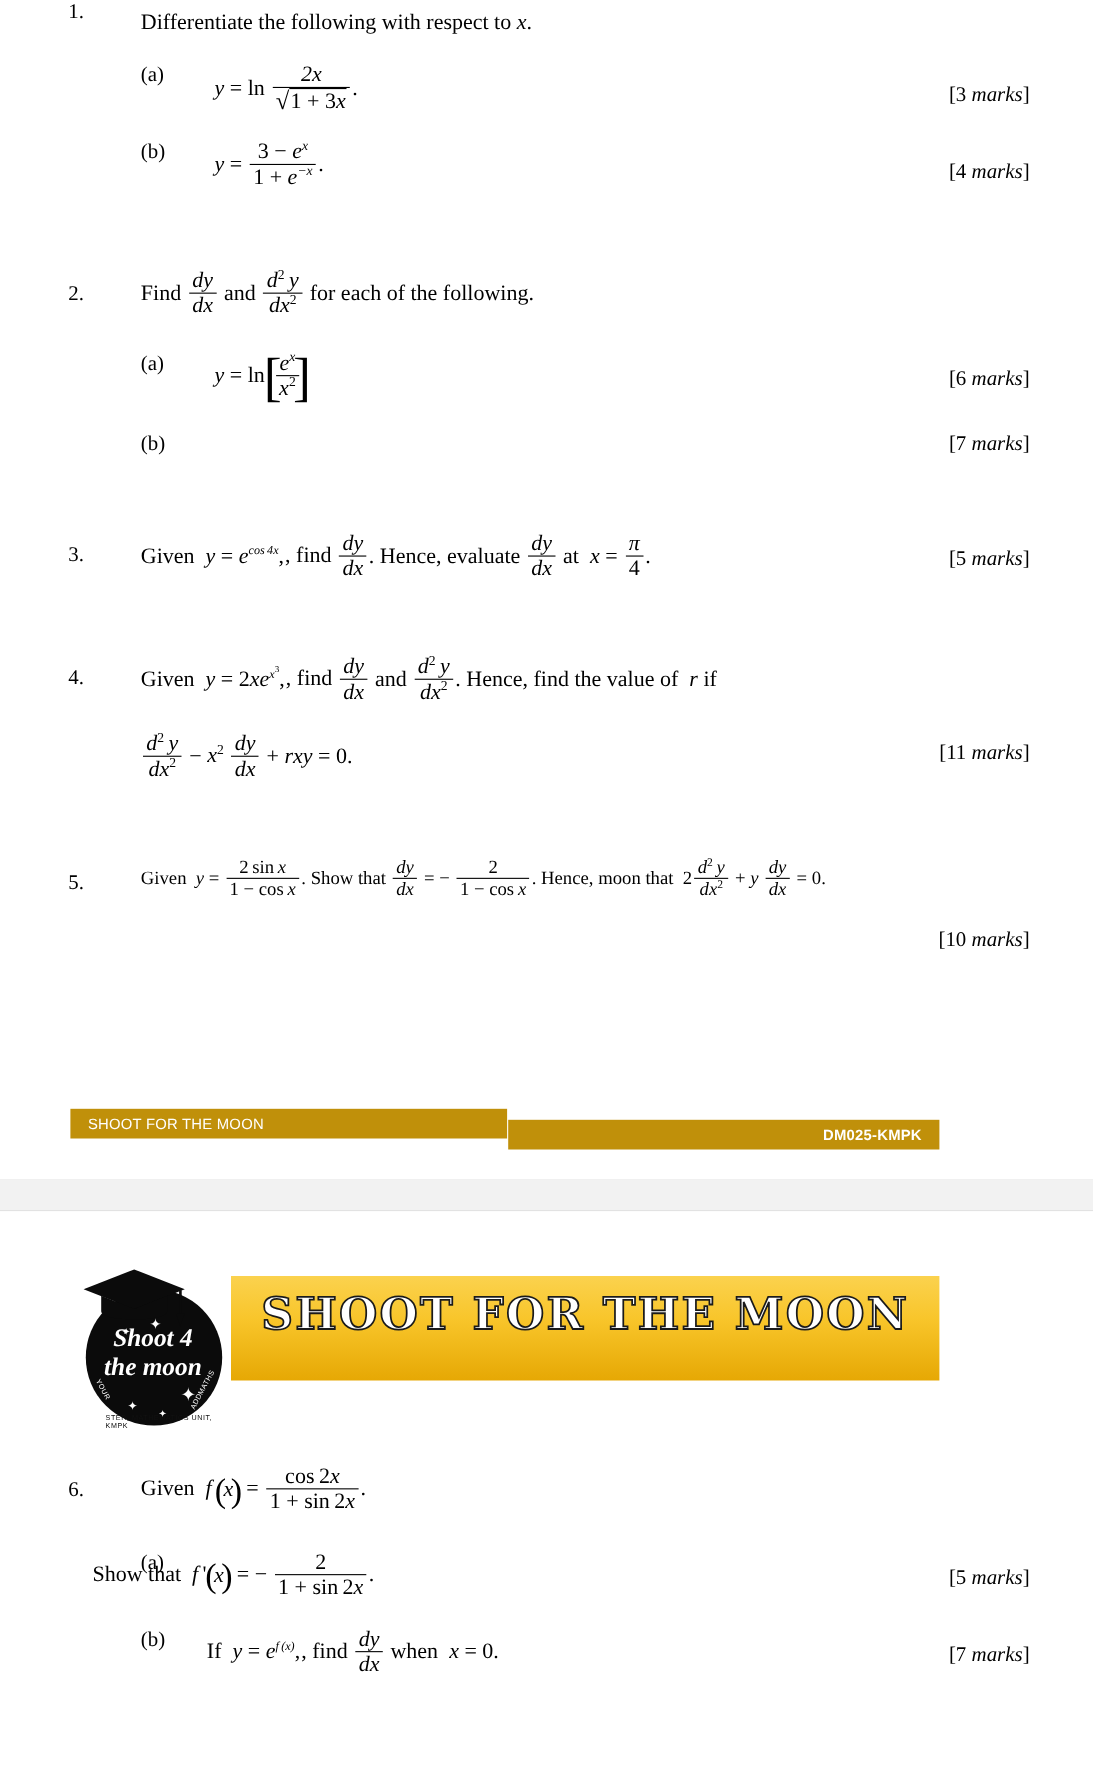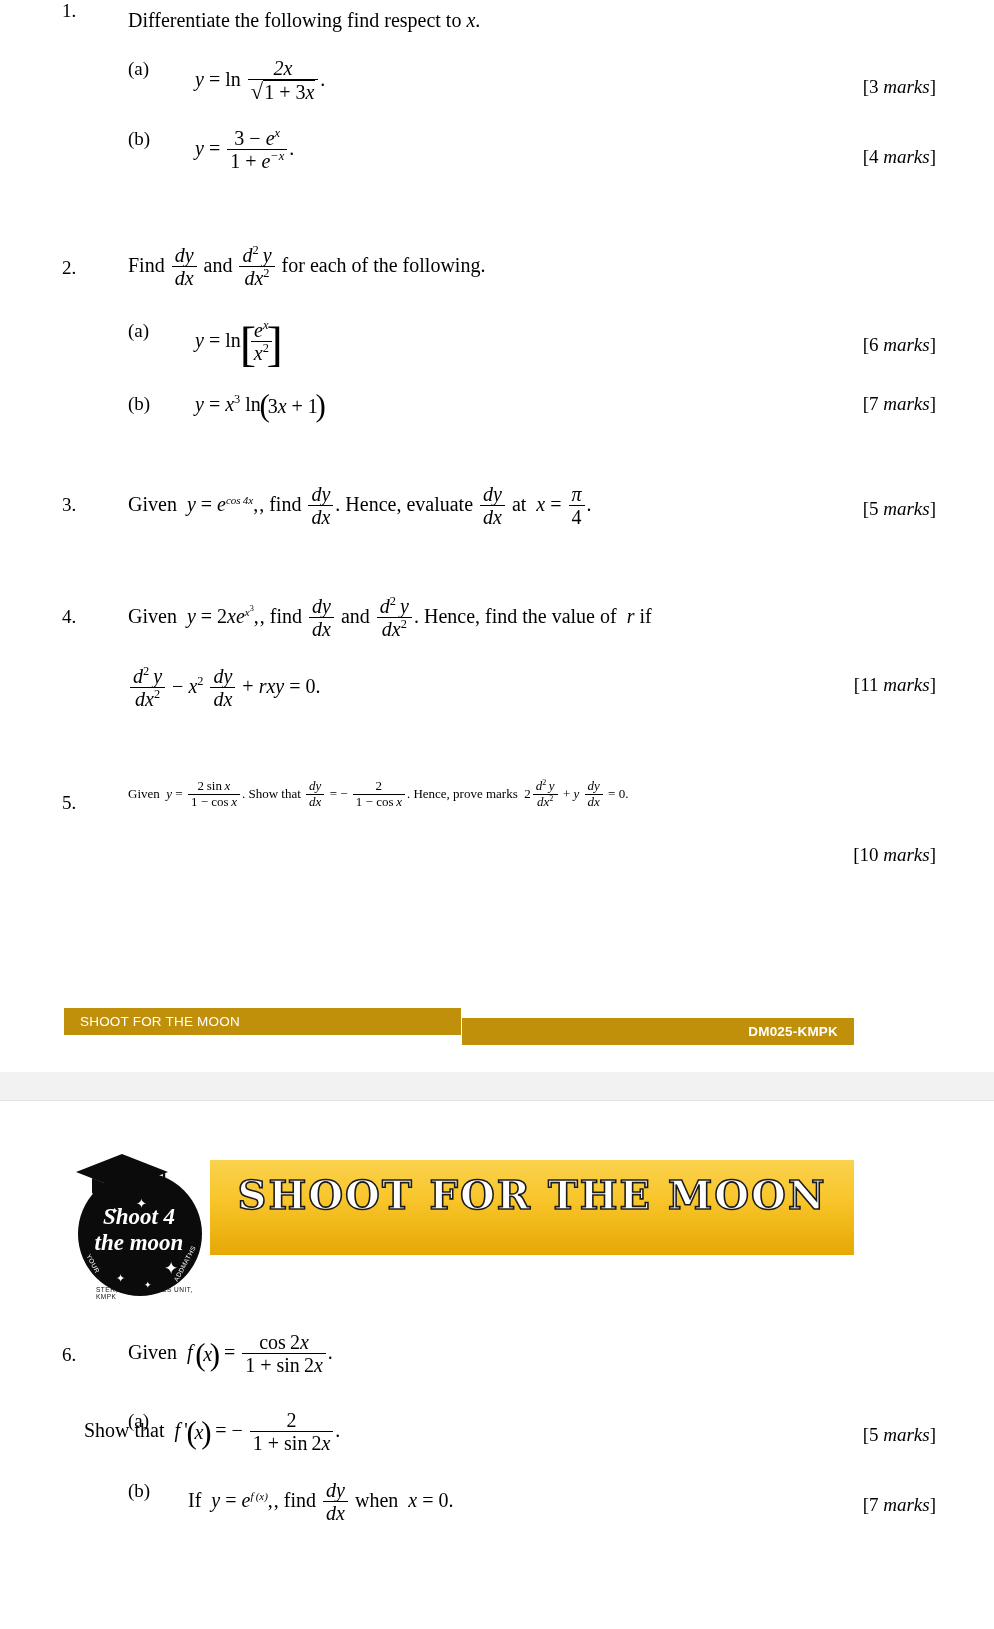--- a/index.html
+++ b/index.html
@@ -129,21 +129,21 @@
 </style>
 </head>
 <body>
 
 <div class="page">
 
   <div class="q" style="top:0;">
     <div style="position:relative;height:190px;">
       <span class="qnum">1.</span>
       <div class="qbody" style="position:absolute;left:0;top:7px;">
-        <span>Differentiate the following find respect to</span>
+        <span>Differentiate the following with respect to</span>
         <span class="m">x</span><span>.</span>
       </div>
 
       <div class="sub" style="position:absolute;left:0;top:58px;width:100%;">
         <span class="sublab">(a)</span>
         <div class="subbody">
           <span class="m">y</span> <span class="up">=</span> <span class="up">ln</span>
           <span class="frac">
             <span class="n m">2<span class="m">x</span></span>
             <span class="d"><span class="sqrt"><span class="rad"><span class="num">1</span> <span class="up">+</span> <span class="num">3</span><span class="m">x</span></span></span></span>
@@ -181,23 +181,20 @@
       <div class="subbody">
         <span class="m">y</span> <span class="up">=</span> <span class="up">ln</span><span class="brk">
           <span class="frac"><span class="n m">e<sup class="e">x</sup></span><span class="d m">x<sup class="en">2</sup></span></span>
         </span>
       </div>
       <span class="marks" style="top:14px;">[<span>6</span> <i>marks</i>]</span>
     </div>
 
     <div class="sub" style="position:absolute;left:0;top:148px;width:100%;">
       <span class="sublab">(b)</span>
-      <div class="subbody">
-        <span class="m">y</span> <span class="up">=</span> <span class="m">x<sup class="en">3</sup></span> <span class="up">ln</span><span class="par"><span class="num">3</span><span class="m">x</span> <span class="up">+</span> <span class="num">1</span></span>
-      </div>
       <span class="marks" style="top:0px;">[<span>7</span> <i>marks</i>]</span>
     </div>
   </div>
 
   <div class="q" style="position:absolute;left:0;top:484px;width:100%;">
     <span class="qnum" style="top:10px;">3.</span>
     <div class="qbody" style="padding-right:160px;">
       <span>Given</span>
       <span class="m">&nbsp;y</span> <span class="up">=</span> <span class="m">e</span><sup class="ee">cos 4x</sup><span class="up">,</span>
       <span style="margin-left:-4px;">, find</span>
@@ -225,27 +222,27 @@
       <span class="frac"><span class="n m">d<sup class="en">2</sup> y</span><span class="d m">dx<sup class="en">2</sup></span></span>
       <span class="up">−</span> <span class="m">x<sup class="en">2</sup></span>
       <span class="frac"><span class="n m">dy</span><span class="d m">dx</span></span>
       <span class="up">+</span> <span class="m">rxy</span> <span>= 0.</span>
     </div>
     <span class="marks" style="top:78px;">[<span>11</span> <i>marks</i>]</span>
   </div>
 
   <div class="q" style="position:absolute;left:0;top:780px;width:100%;">
     <span class="qnum" style="top:12px;">5.</span>
-    <div class="qbody" style="padding-right:36px;font-size:13px;">
+    <div class="qbody" style="padding-right:36px;font-size:17px;">
       <span>Given</span>
       <span class="m">&nbsp;y</span> <span class="up">=</span>
       <span class="frac"><span class="n"><span class="num">2 </span><span class="up">sin</span> <span class="m">x</span></span><span class="d"><span class="num">1</span> <span class="up">−</span> <span class="up">cos</span> <span class="m">x</span></span></span><span>. Show that</span>
       <span class="frac"><span class="n m">dy</span><span class="d m">dx</span></span>
       <span class="up">=</span> <span class="up">−</span>
-      <span class="frac"><span class="n num">2</span><span class="d"><span class="num">1</span> <span class="up">−</span> <span class="up">cos</span> <span class="m">x</span></span></span><span>. Hence, prove marks</span>
+      <span class="frac"><span class="n num">2</span><span class="d"><span class="num">1</span> <span class="up">−</span> <span class="up">cos</span> <span class="m">x</span></span></span><span>. Hence, moon that</span>
       <span class="num">&nbsp;2</span><span class="frac"><span class="n m">d<sup class="en">2</sup> y</span><span class="d m">dx<sup class="en">2</sup></span></span>
       <span class="up">+</span> <span class="m">y</span>
       <span class="frac"><span class="n m">dy</span><span class="d m">dx</span></span>
       <span>= 0.</span>
     </div>
     <span class="marks" style="top:64px;">[<span>10</span> <i>marks</i>]</span>
   </div>
 
   <div class="footbar">
     <div class="seg segL">

